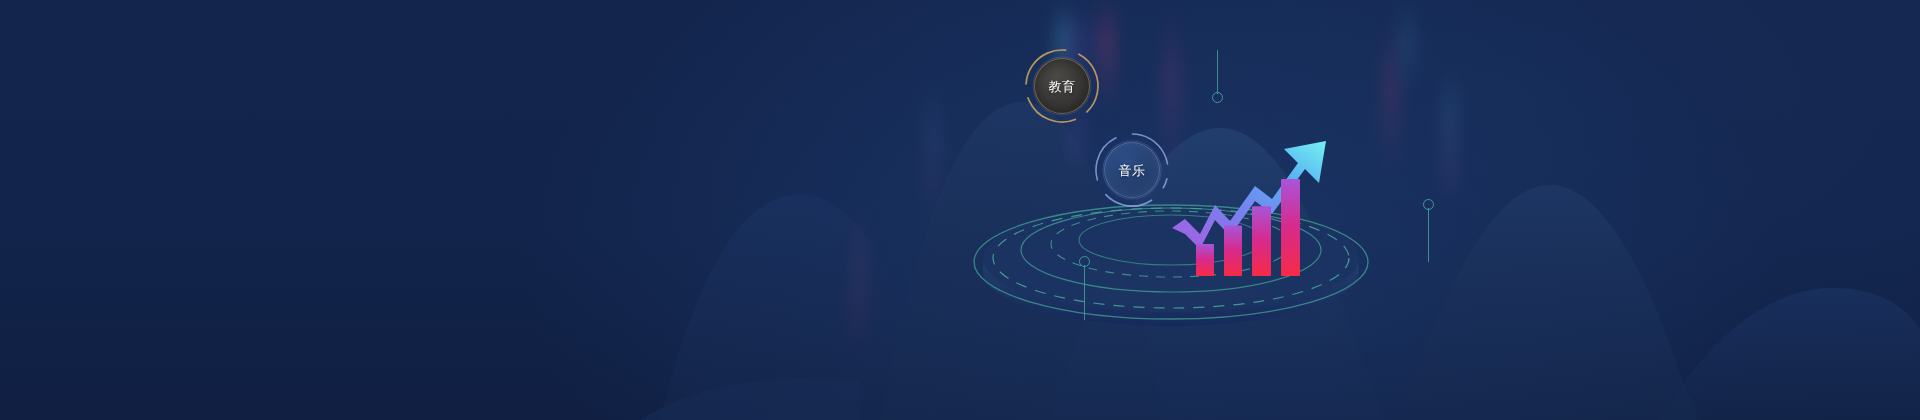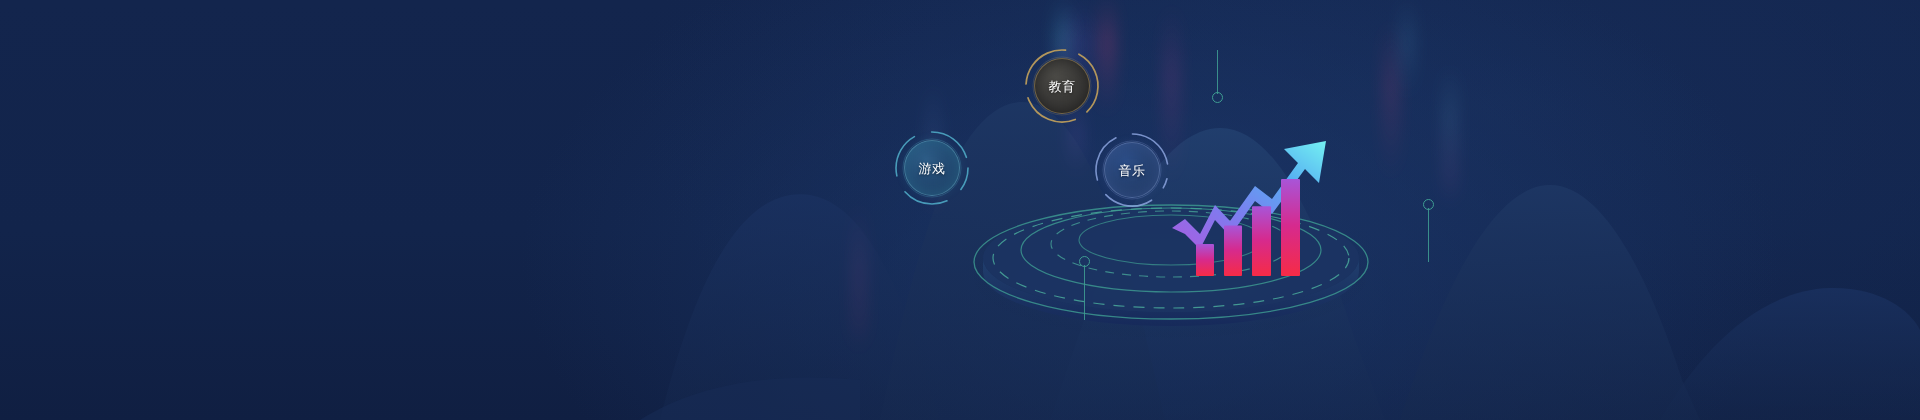--- a/index.html
+++ b/index.html
@@ -254,29 +254,20 @@
     <div class="node" style="left:1079px; top:256px; width:14px; height:66px;">
       <div class="dot" style="left:0; top:0;"></div>
       <div class="stem" style="left:5px; top:9px; height:55px;"></div>
     </div>
 
     <div class="node" style="left:1423px; top:199px; width:14px; height:66px;">
       <div class="dot" style="left:0; top:0;"></div>
       <div class="stem" style="left:5px; top:9px; height:54px;"></div>
     </div>
 
-    <div class="badge badge-game" style="left:890px; top:126px;">
-      <svg class="ring-svg" viewBox="0 0 84 84">
-        <circle cx="42" cy="42" r="36" fill="none" stroke="#4fa8c4" stroke-width="1.6" stroke-linecap="round" stroke-dasharray="46 18" stroke-dashoffset="23" opacity="0.9"></circle>
-        <circle cx="42" cy="42" r="29" fill="none" stroke="#4fa8c4" stroke-width="1" opacity="0.25"></circle>
-      </svg>
-      <div class="disc">
-        <span>游戏</span>
-      </div>
-    </div>
 
     <div class="badge badge-edu" style="left:1020px; top:44px;">
       <svg class="ring-svg" viewBox="0 0 84 84">
         <circle cx="42" cy="42" r="36" fill="none" stroke="#c0a05b" stroke-width="1.7" stroke-linecap="round" stroke-dasharray="58 14" stroke-dashoffset="14" opacity="0.92" transform="rotate(-24 42 42)"></circle>
         <circle cx="42" cy="42" r="29" fill="none" stroke="#c0a05b" stroke-width="1" opacity="0.20"></circle>
       </svg>
       <div class="disc">
         <span>教育</span>
       </div>
     </div>

